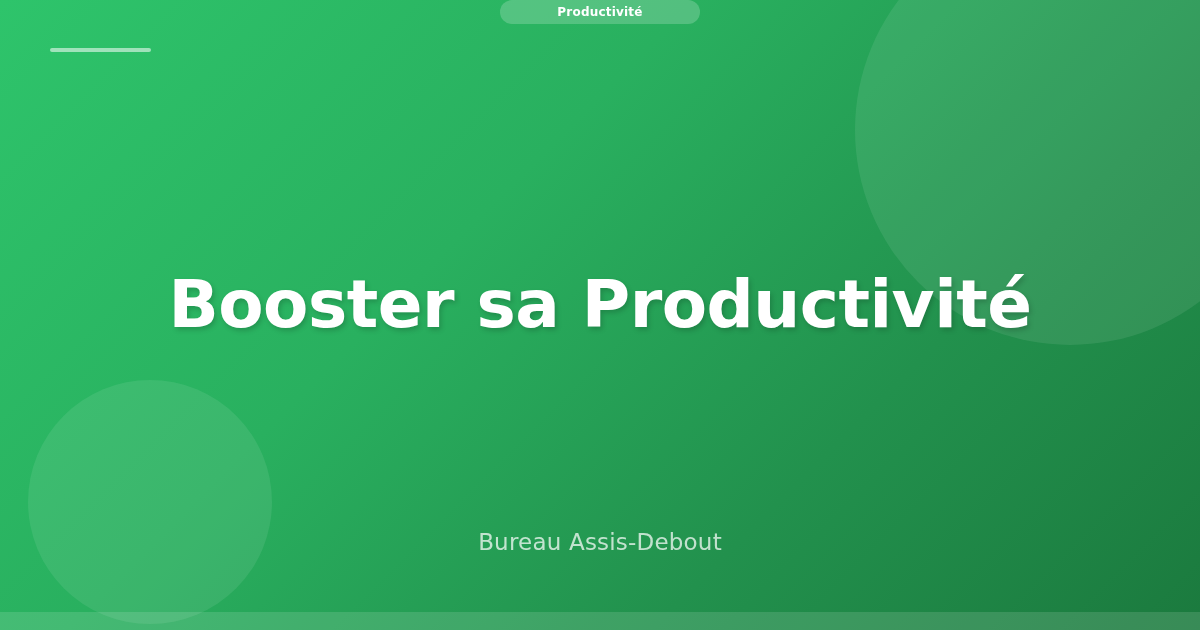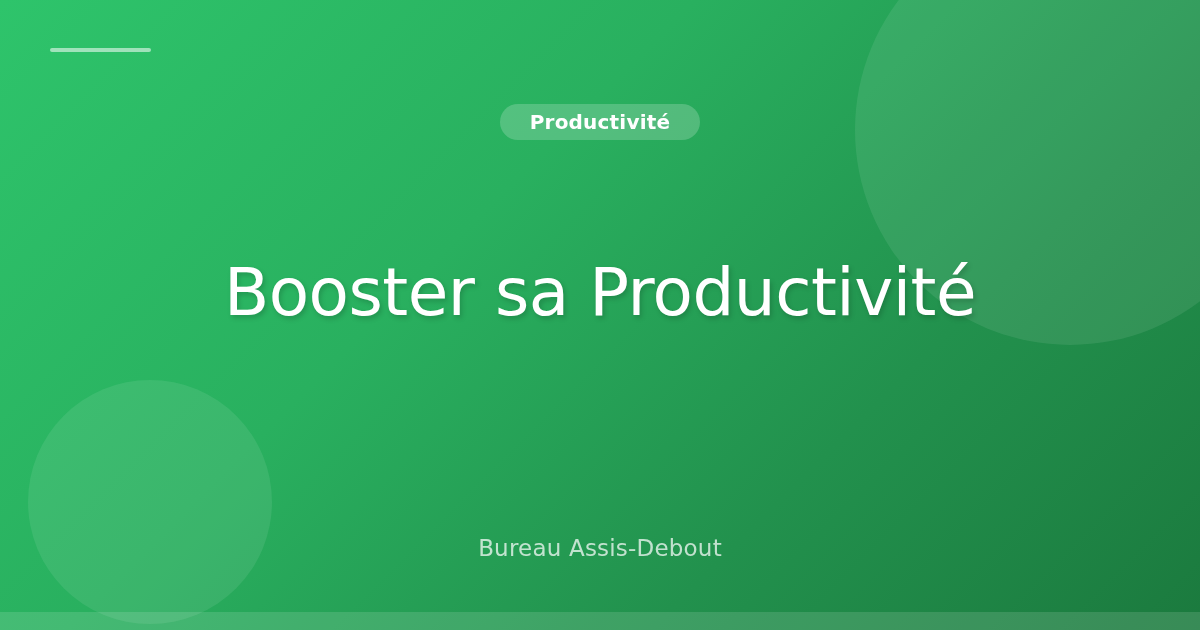--- a/index.html
+++ b/index.html
@@ -65,59 +65,58 @@
   .content {
     position: absolute;
     inset: 0;
     display: flex;
     flex-direction: column;
     align-items: center;
     z-index: 3;
   }
 
   .badge {
-    margin-top: 104px;
     display: inline-flex;
     align-items: center;
     justify-content: center;
     min-width: 200px;
-    height: 36px;
+    height: 24px;
     padding: 0 22px;
     box-sizing: border-box;
     border-radius: 999px;
     background: rgba(255, 255, 255, 0.20);
     color: #ffffff;
-    font-size: 20px;
+    font-size: 12px;
     font-weight: bold;
     letter-spacing: 0.2px;
     white-space: nowrap;
   }
 
   .title {
-    margin: 0;
+    margin: 12px;
     padding: 0 60px;
     text-align: center;
     color: #ffffff;
     font-size: 66px;
-    font-weight: normal;
+    font-weight: bold;
     line-height: 1.24;
     letter-spacing: -0.5px;
     text-shadow: 2px 3px 5px rgba(0, 0, 0, 0.17);
     position: absolute;
     top: 252px;
     left: 0;
     right: 0;
   }
 
   .subtitle {
     position: absolute;
     top: 527px;
     left: 0;
     right: 0;
-    margin: 8px;
+    margin: 2px;
     text-align: center;
     color: rgba(255, 255, 255, 0.72);
     font-size: 23px;
     font-weight: normal;
     letter-spacing: 0.2px;
   }
 </style>
 </head>
 <body>
 

